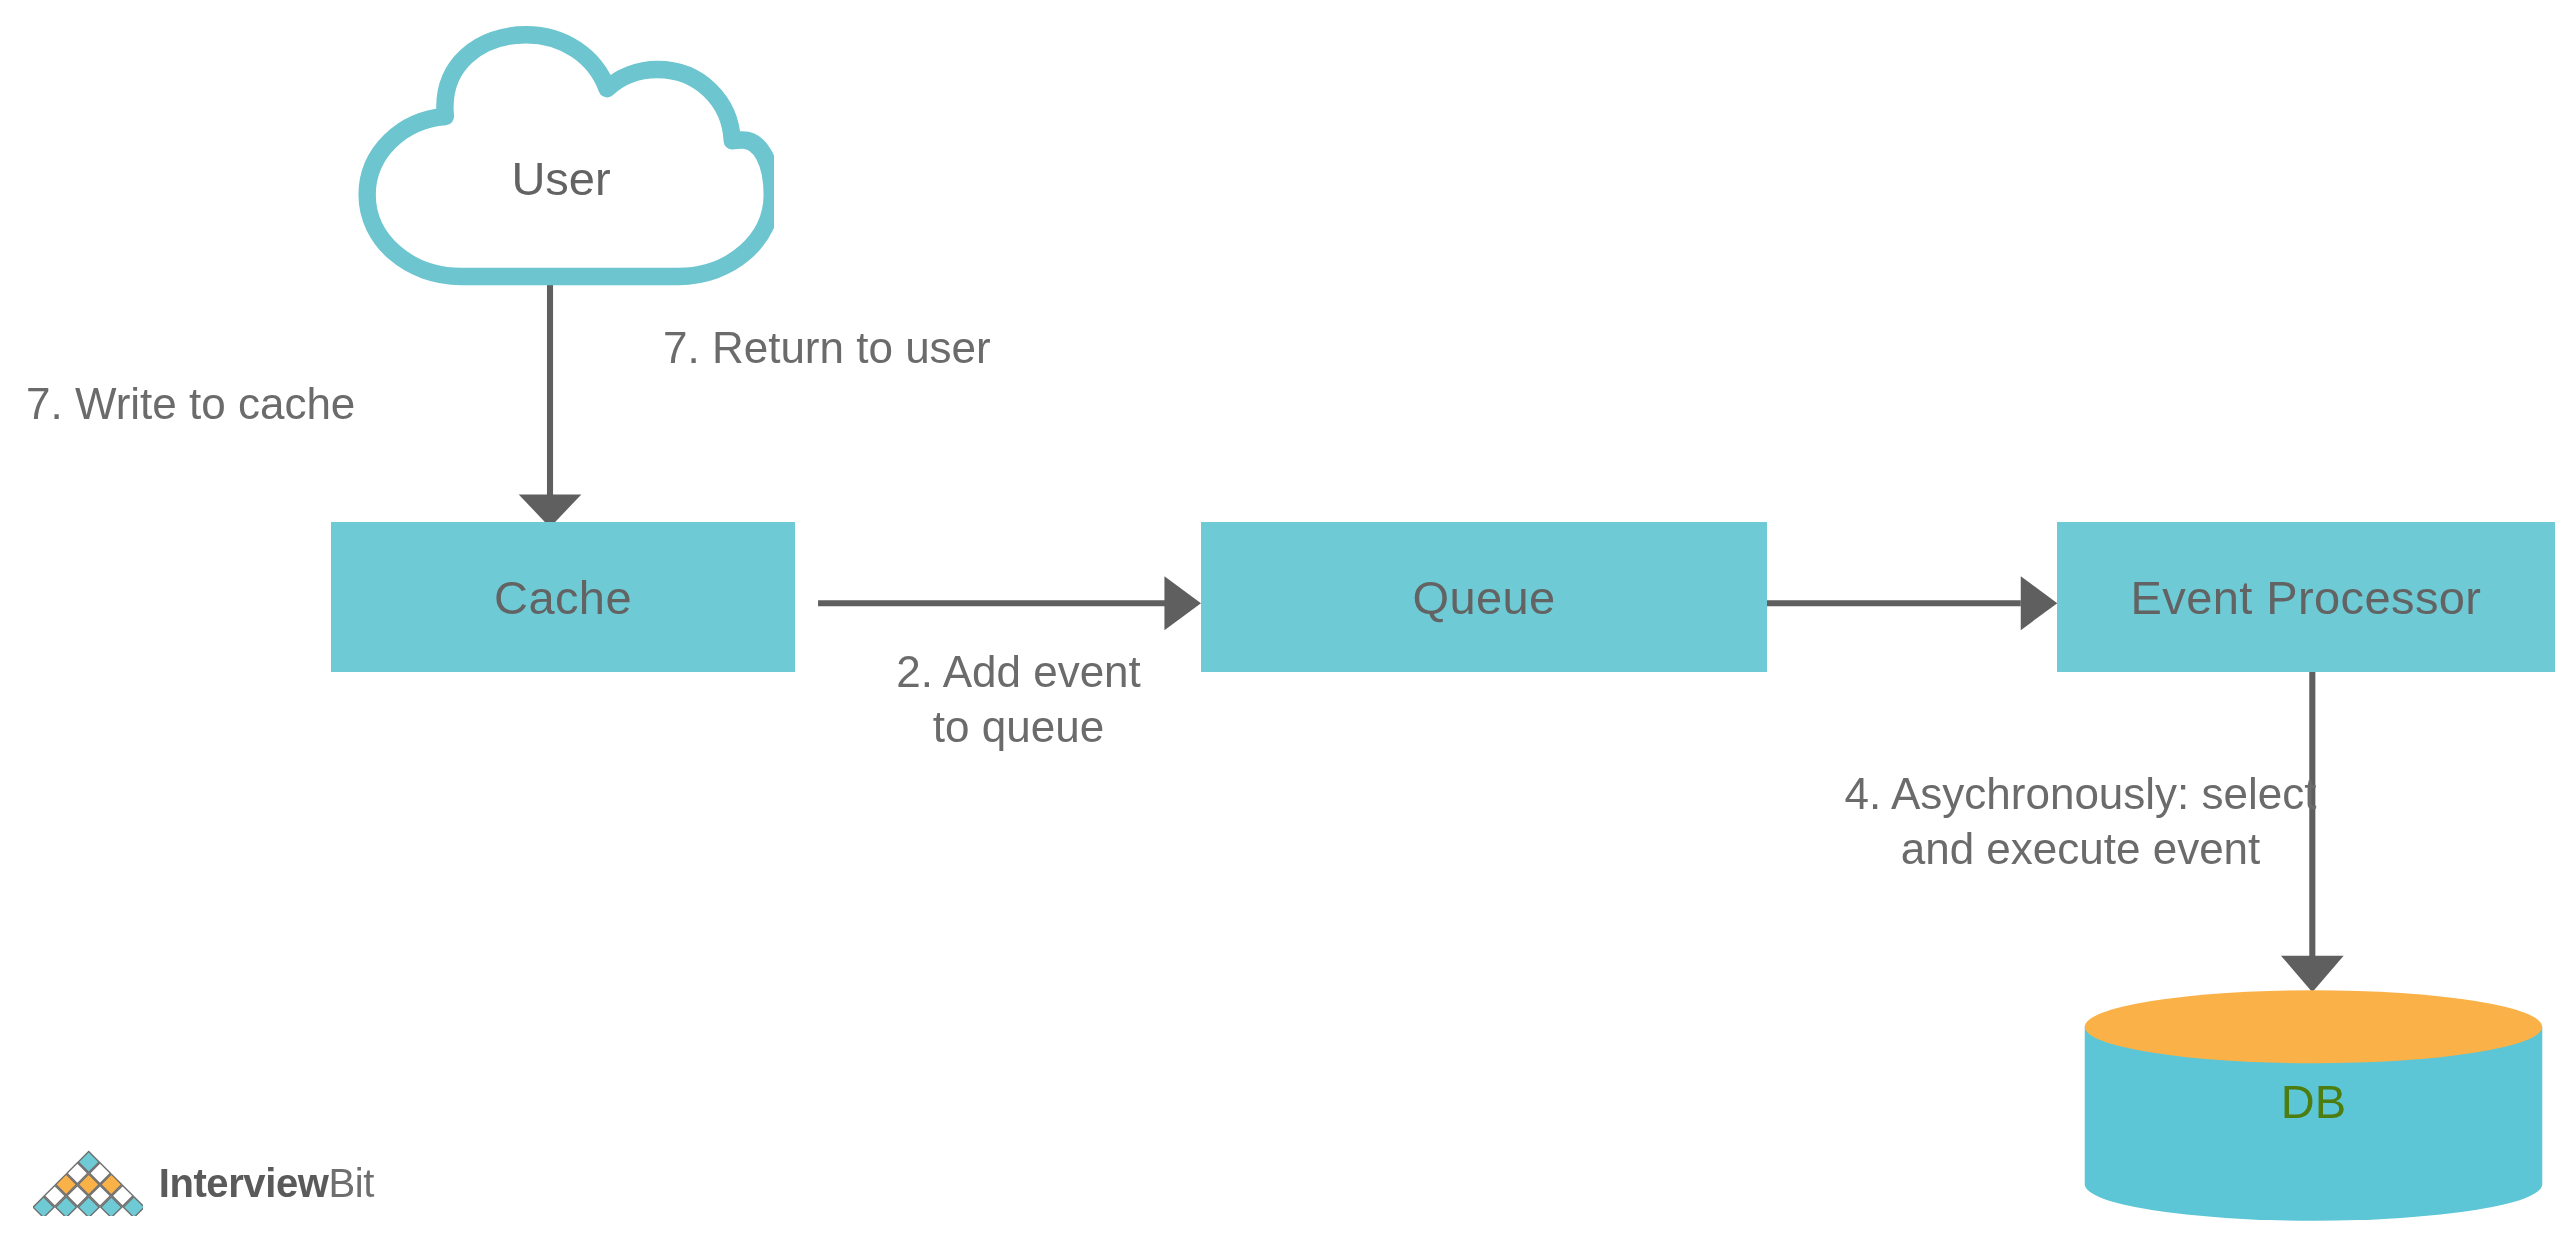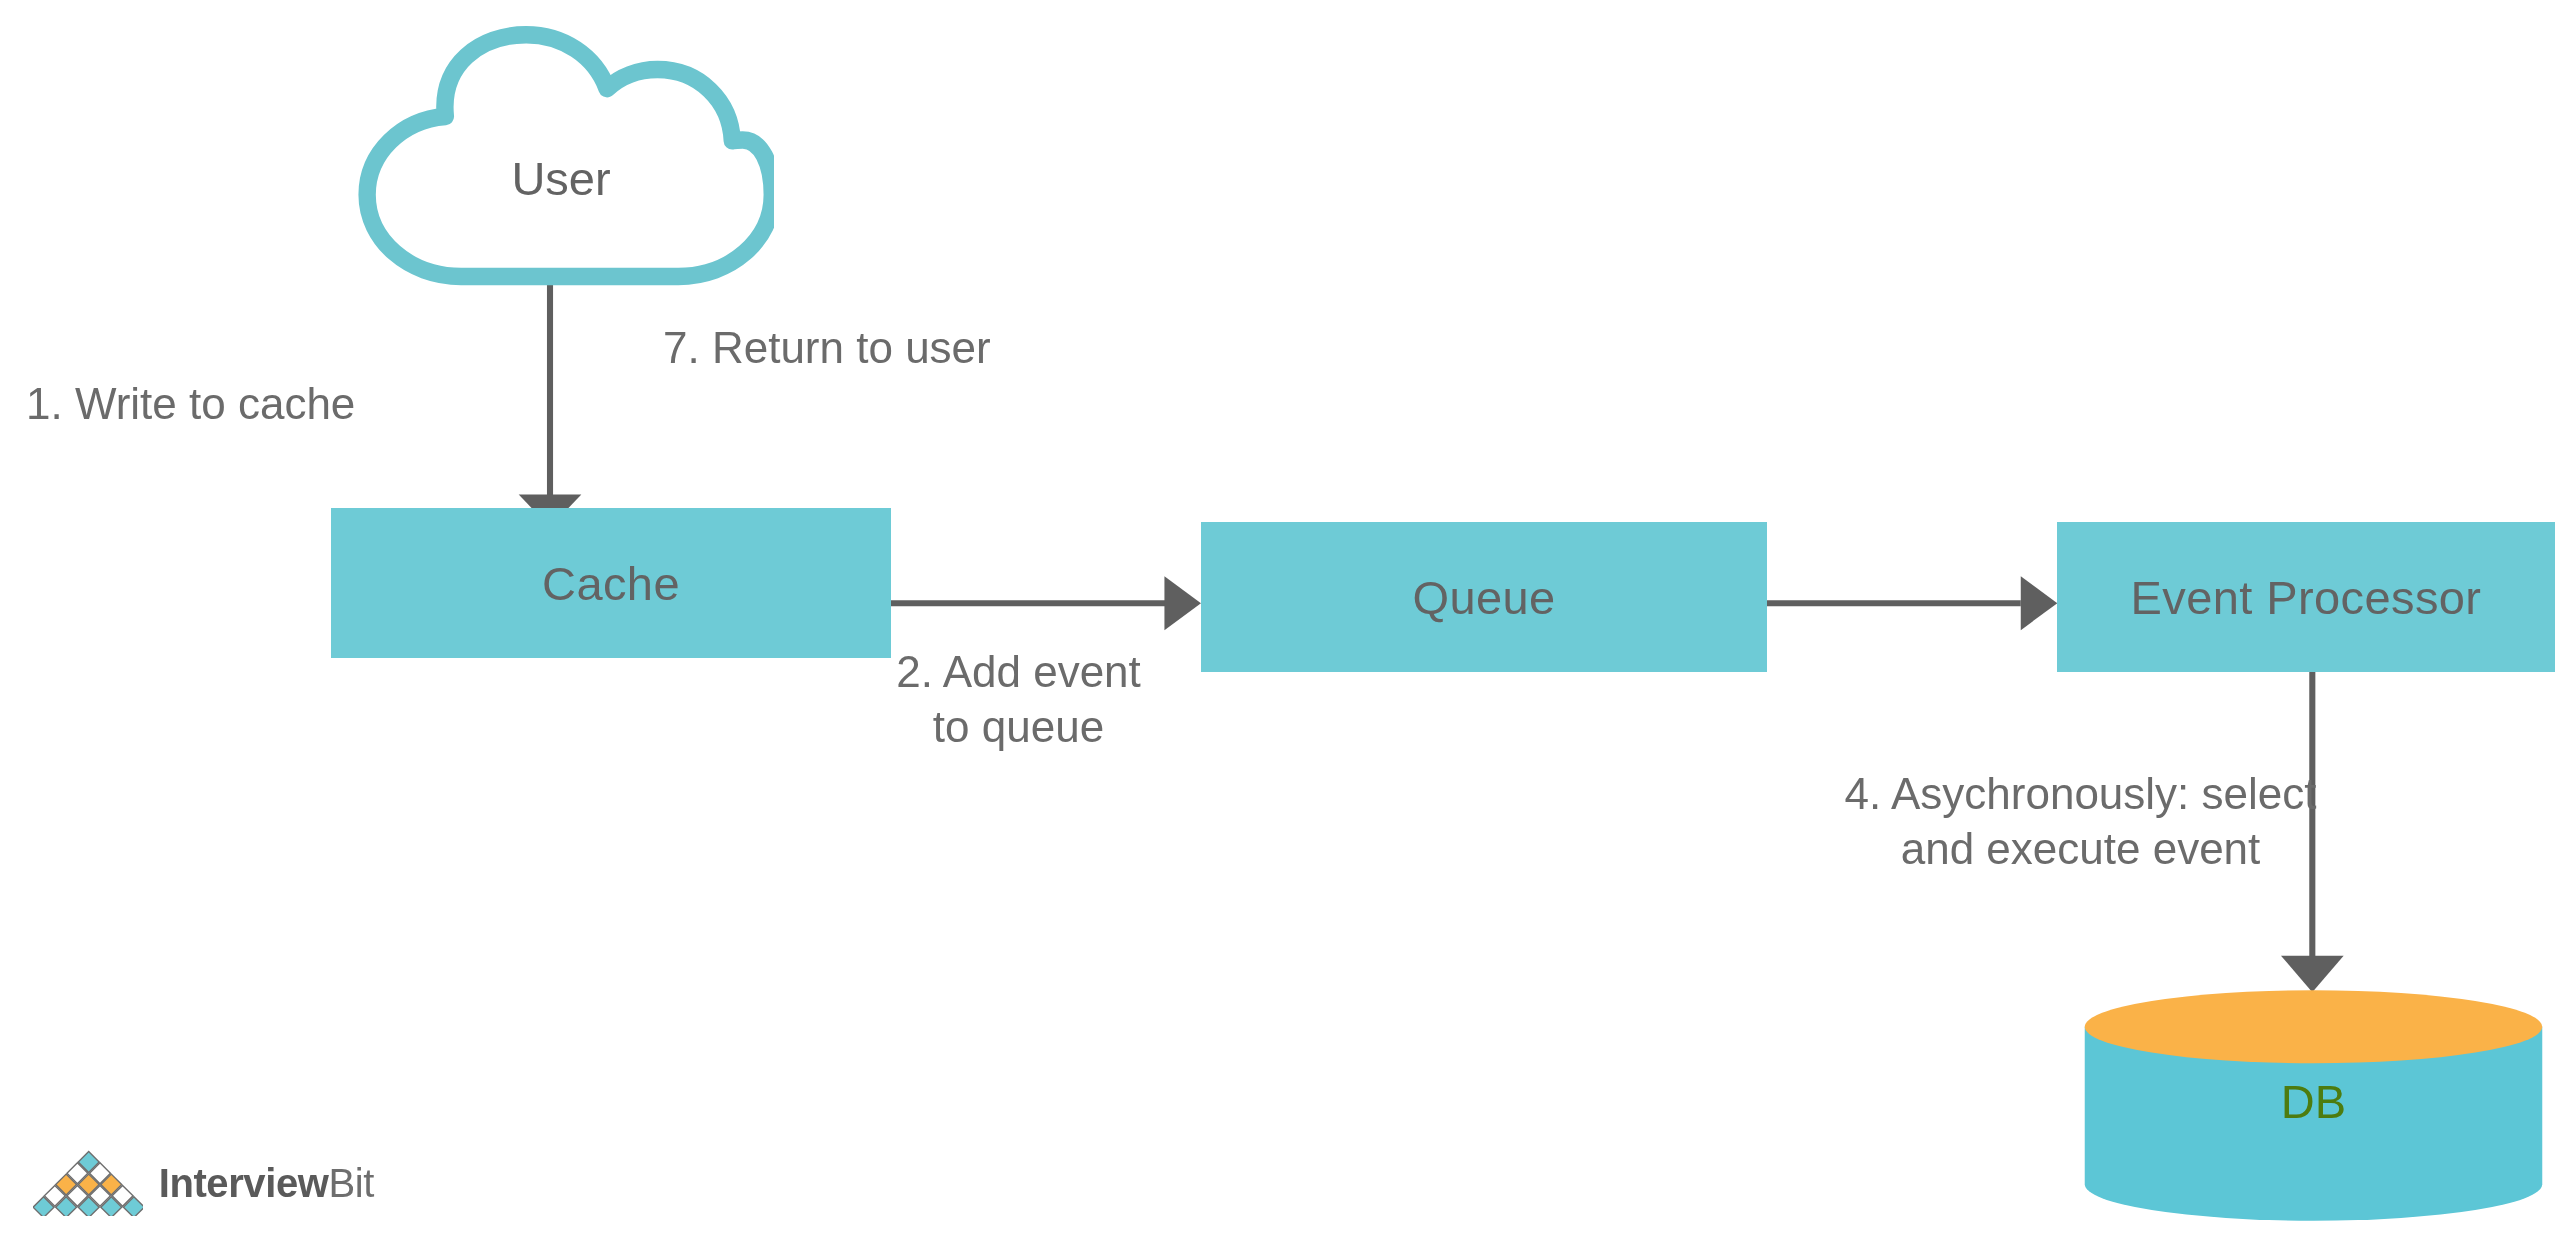--- a/index.html
+++ b/index.html
@@ -55,21 +55,21 @@
     align-items: center;
     justify-content: center;
     padding-top: 44px;
     box-sizing: border-box;
     color: #636363;
     font-size: 47px;
     white-space: nowrap;
   }
 
   
-  #cache-box       { left: 331px;  top: 508px; width: 560px;  height: 150px; }
+  #cache-box       { left: 331px;  top: 522px; width: 464px;  height: 150px; }
   #queue-box       { left: 1201px; top: 522px; width: 566px;  height: 150px; }
   #event-processor-box { left: 2057px; top: 522px; width: 498px; height: 150px; }
 
   
   #db-node {
     position: absolute;
     left: 2083px;
     top: 990px;
     width: 461px;
     height: 231px;
@@ -199,21 +199,21 @@
   </div>
 
   <div id="db-node">
     <svg viewBox="0 0 530 265" xmlns="http://www.w3.org/2000/svg">
       <path d="M 2 42 L 2 223 A 263 42 0 0 0 528 223 L 528 42 Z" fill="#5CC6D6"></path>
       <ellipse cx="265" cy="42" rx="263" ry="42" fill="#FAB248"></ellipse>
     </svg>
     <div id="db-label">DB</div>
   </div>
 
-  <div class="step-label" id="step-1-label">1. Write to cache</div>
+  <div class="step-label" id="step-1-label">7. Write to cache</div>
 
   <div class="step-label" id="step-3-label">7. Return to user</div>
 
   <div class="step-label" id="step-2-label">2. Add event
 to queue</div>
 
   <div class="step-label" id="step-4-label">4. Asychronously: select
 and execute event</div>
 
   <div id="brand-logo">

